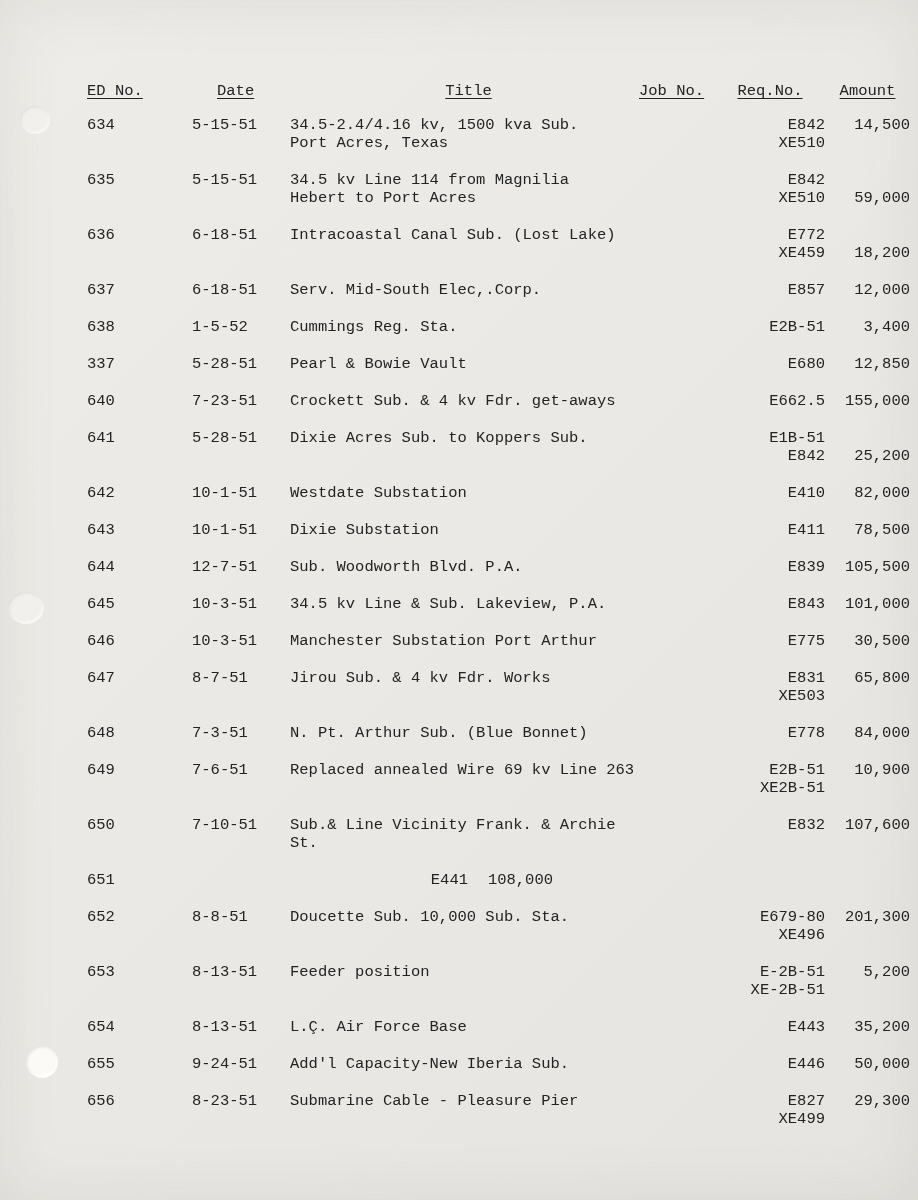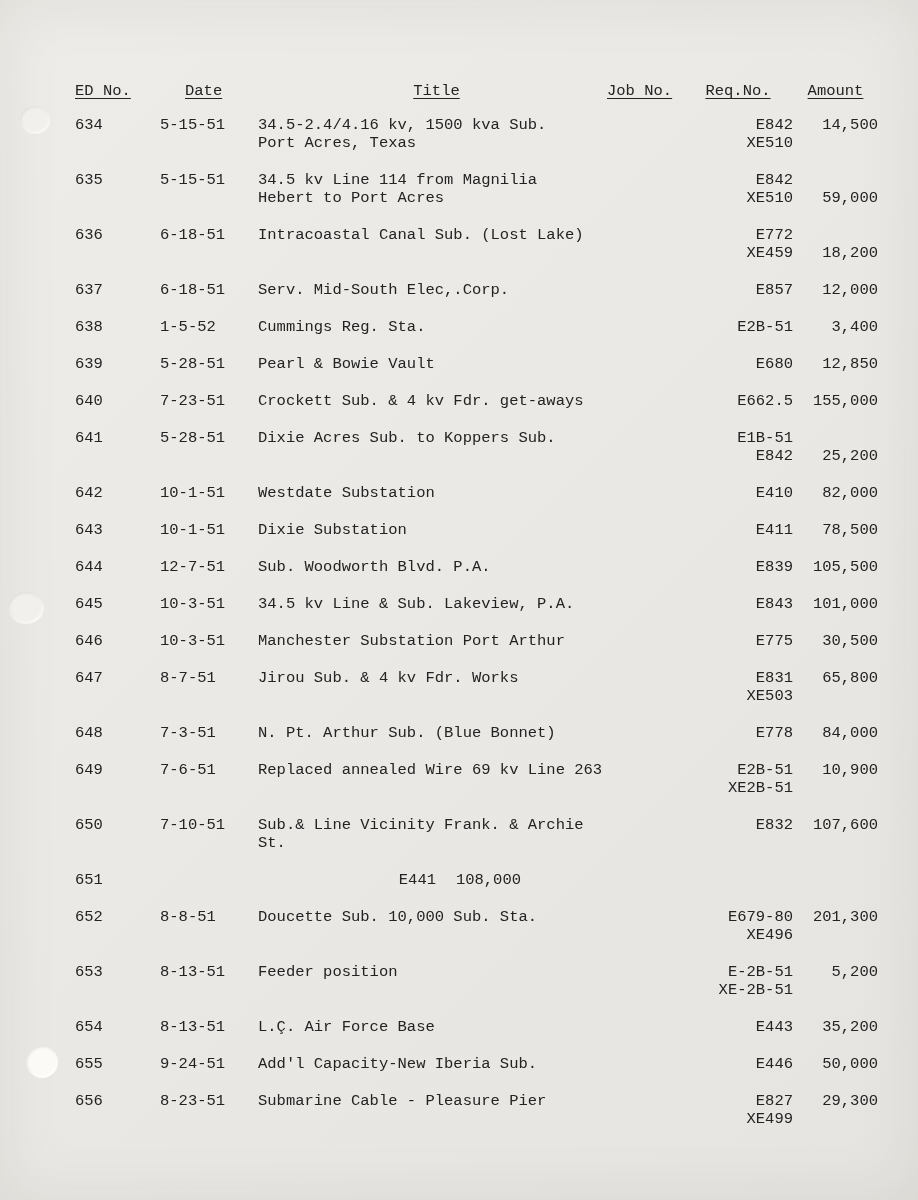--- a/index.html
+++ b/index.html
@@ -11,29 +11,29 @@
     width:918px; height:1200px;
     background:linear-gradient(135deg,#edece8 0%, #eae9e5 45%, #e5e4e0 100%);
     overflow:hidden;
     font-family:"Liberation Mono","DejaVu Sans Mono",monospace;
     font-size:15.5px;
     line-height:18px;
     color:#232323;
     box-shadow:inset 0 0 60px rgba(120,118,110,0.12);
   }
 
-  .content { position:absolute; top:82px; left:0; right:0; }
+  .content { position:absolute; top:82px; left:12px; right:0; }
 
   .header-row, .row { display:flex; padding-left:75px; }
   .header-row { margin-bottom:16px; }
   .row { margin-bottom:19px; }
 
   .col { flex:0 0 auto; white-space:pre; }
   .c-ed    { width:85px; }
-  .c-date  { width:98px; }
+  .c-date  { width:98px;margin-left:20px; }
   .c-title { width:357px; white-space:normal; }
   .c-job   { width:68px; }
   .c-req   { width:110px; text-align:right; }
   .c-amt   { width:85px; text-align:right; }
 
   .hdr-label { text-decoration:underline; text-underline-offset:3px; }
   .header-row .c-date  { padding-left:25px; }
   .header-row .c-title { text-align:center; }
   .header-row .c-job   { margin-left:-8px; width:76px; }
   .header-row .c-req   { text-align:center; }
@@ -122,21 +122,21 @@
     <div class="col c-date">1-5-52</div>
     <div class="col c-title">
             <div>Cummings Reg. Sta.</div>
           </div>
     <div class="col c-job"></div>
     <div class="col c-req"><div>E2B-51</div></div>
     <div class="col c-amt">3,400</div>
   </div>
 
   <div class="row">
-    <div class="col c-ed">639</div>
+    <div class="col c-ed">337</div>
     <div class="col c-date">5-28-51</div>
     <div class="col c-title">
             <div>Pearl &amp; Bowie Vault</div>
           </div>
     <div class="col c-job"></div>
     <div class="col c-req"><div>E680</div></div>
     <div class="col c-amt">12,850</div>
   </div>
 
   <div class="row">

